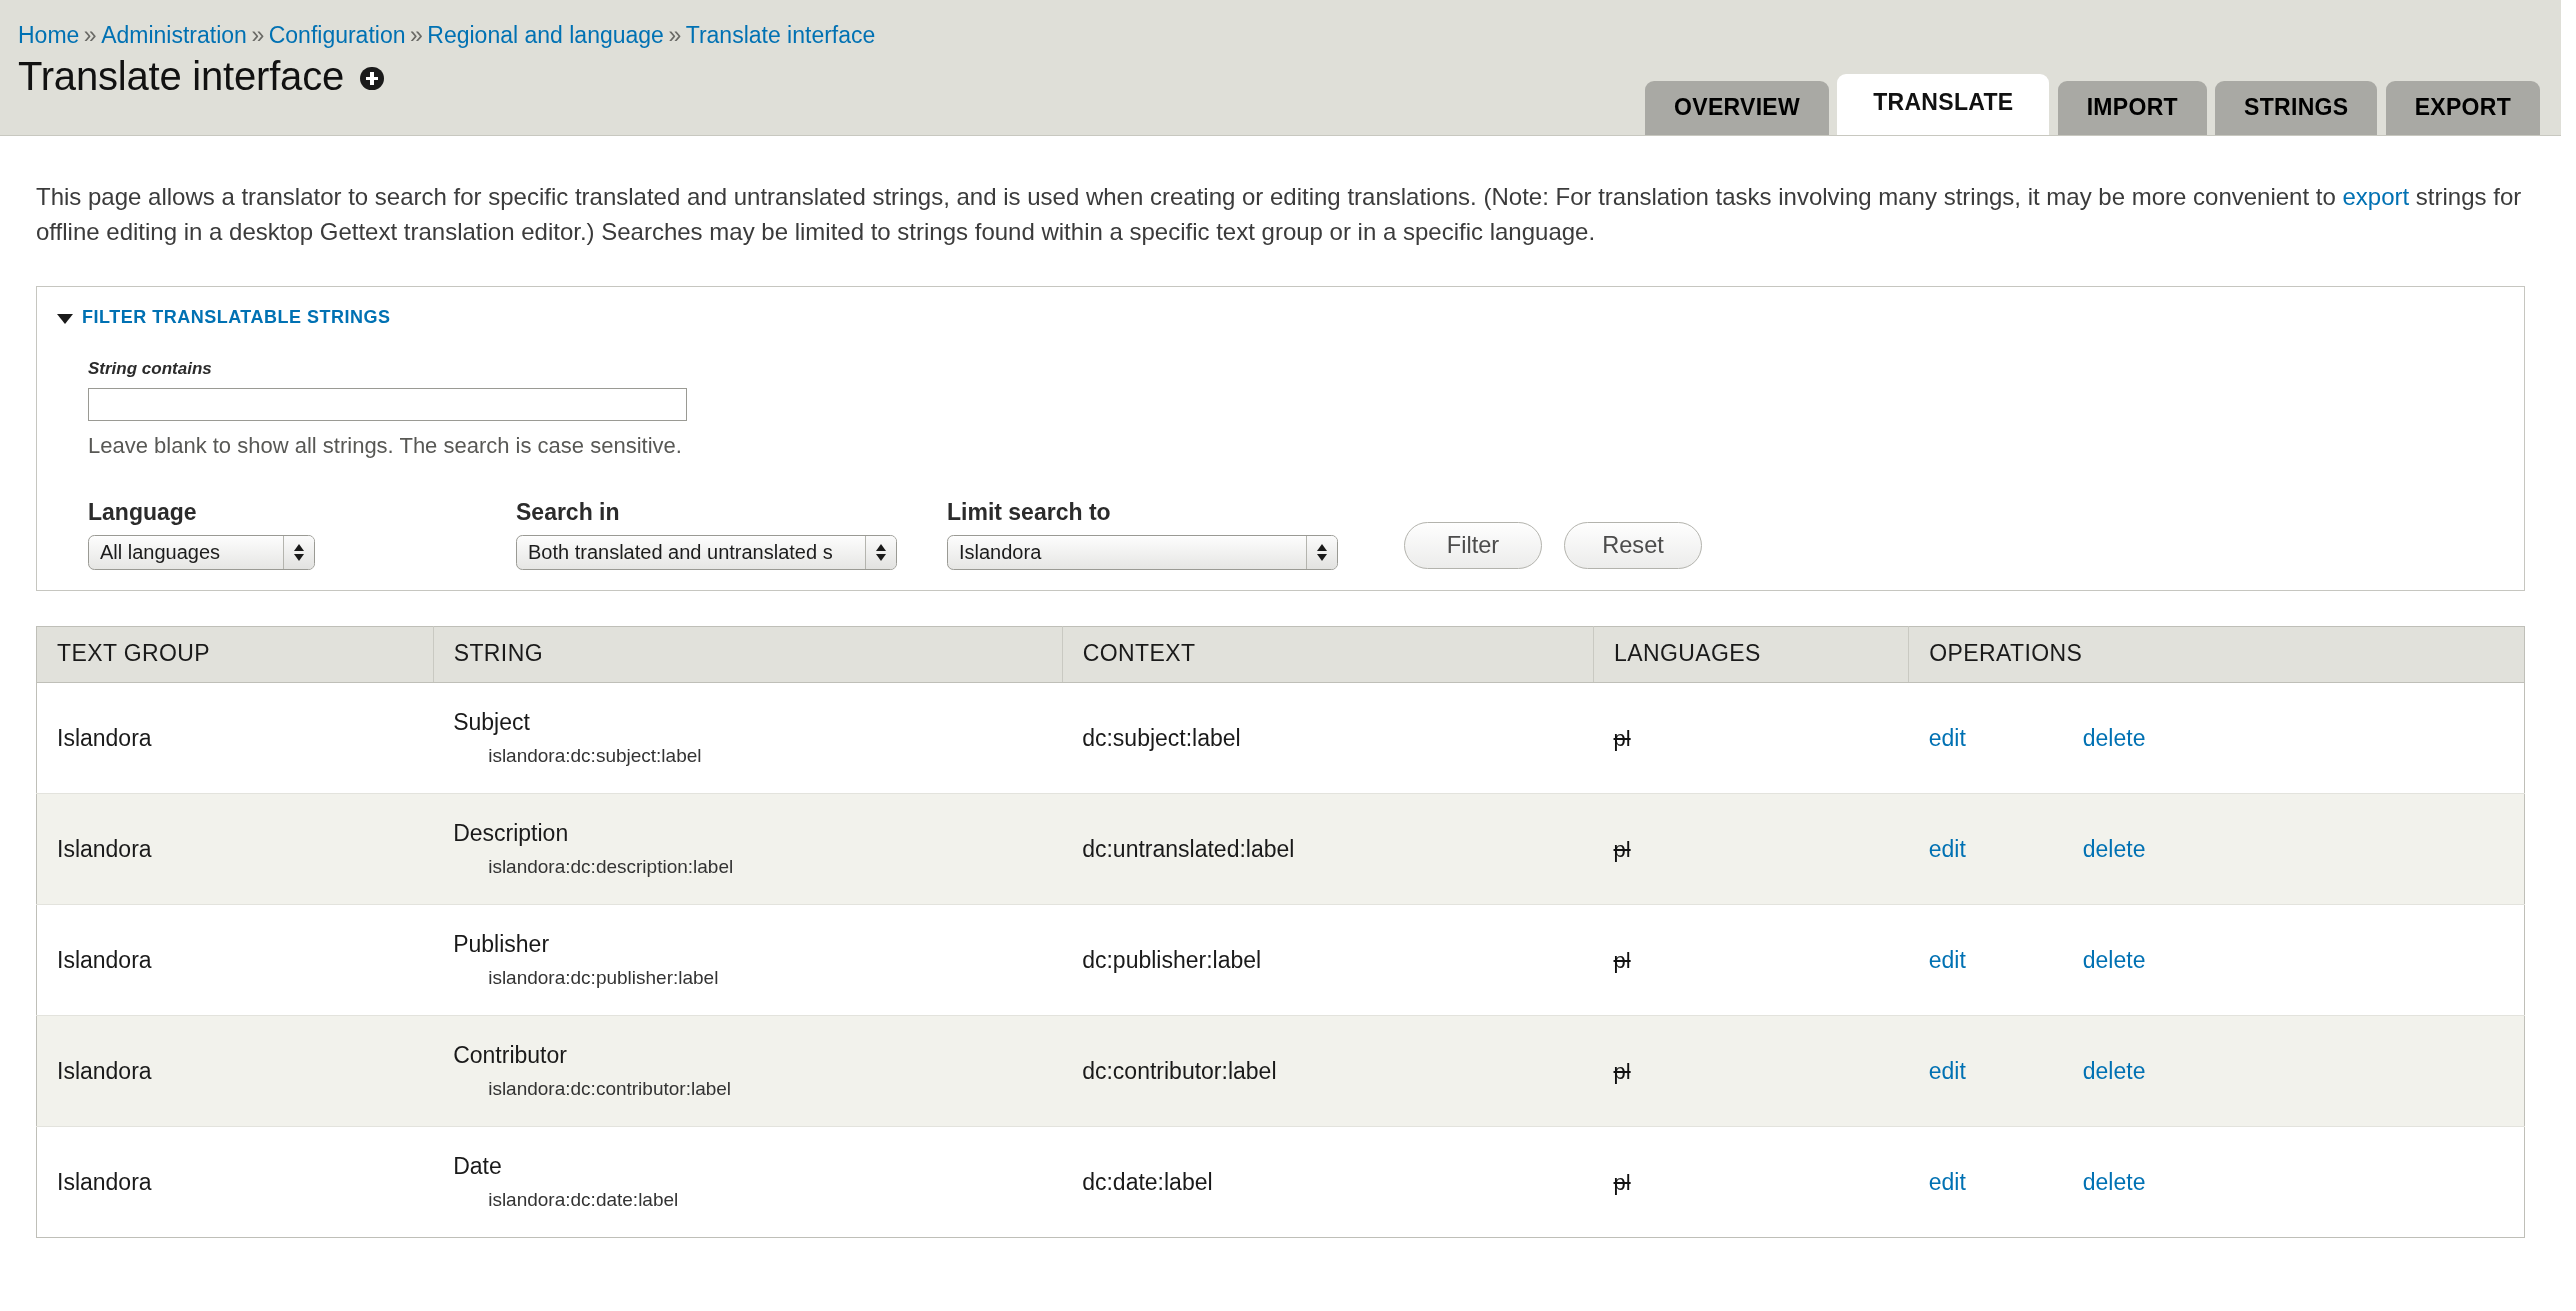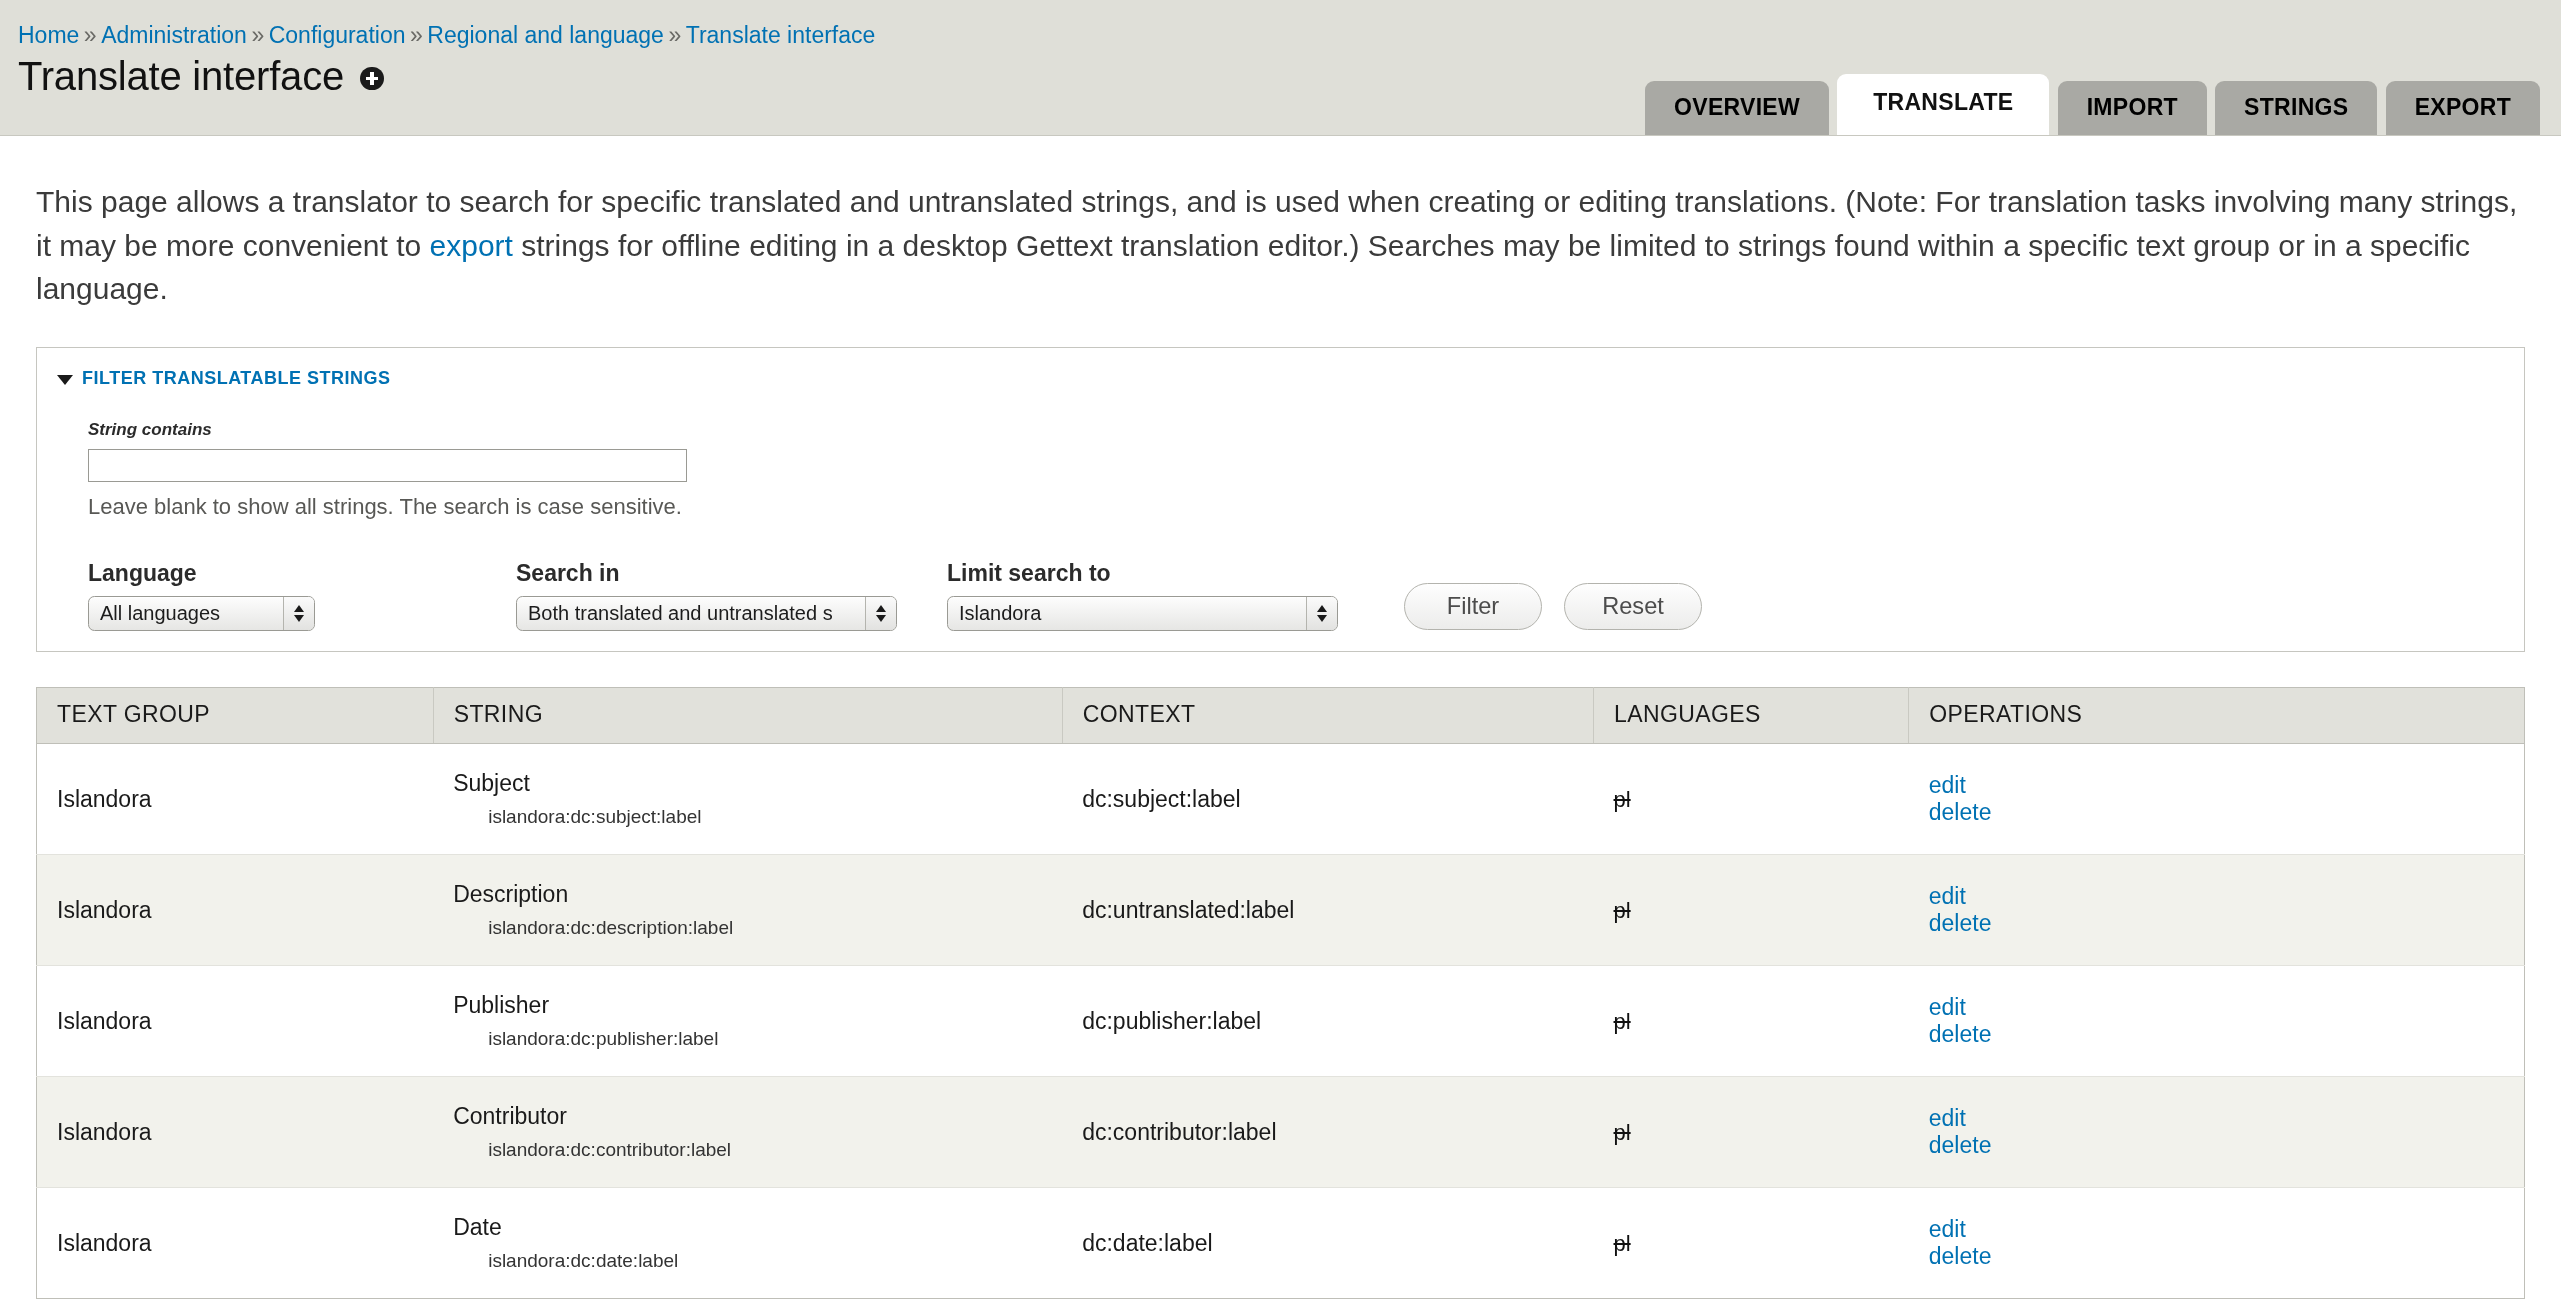--- a/index.html
+++ b/index.html
@@ -109,21 +109,21 @@
   }
 
   
   .content {
     position: relative;
     padding: 0 36px;
   }
   .intro {
     margin: 0;
     padding-top: 44px;
-    font-size: 30px;
+    font-size: 24px;
     line-height: 1.45;
     color: #3b3b3b;
     max-width: 2507px;
   }
   .intro a {
     color: #0071b3;
     text-decoration: none;
   }
 
   
@@ -302,21 +302,20 @@
   .col-context { width: 359px; }
   .col-langs  { width: 213px; }
   .col-ops    { width: 416px; }
 
   .str-main { font-size: 23px; color: #1a1a1a; line-height: 1.1; }
   .str-sub  { font-size: 19px; color: #333333; margin-top: 11px; line-height: 1.1; padding-left: 35px; }
   .lang-del { text-decoration: line-through; font-size: 22px; color: #111111; margin-top: 24px; }
   .ops {
     display: flex;
     gap: 0;
-    flex-direction: column;
   }
   .ops a {
     color: #0071b3;
     text-decoration: none;
     font-size: 23px;
     cursor: pointer;
   }
   .op-edit { width: 154px; display: inline-block; }
 </style>
 </head>

